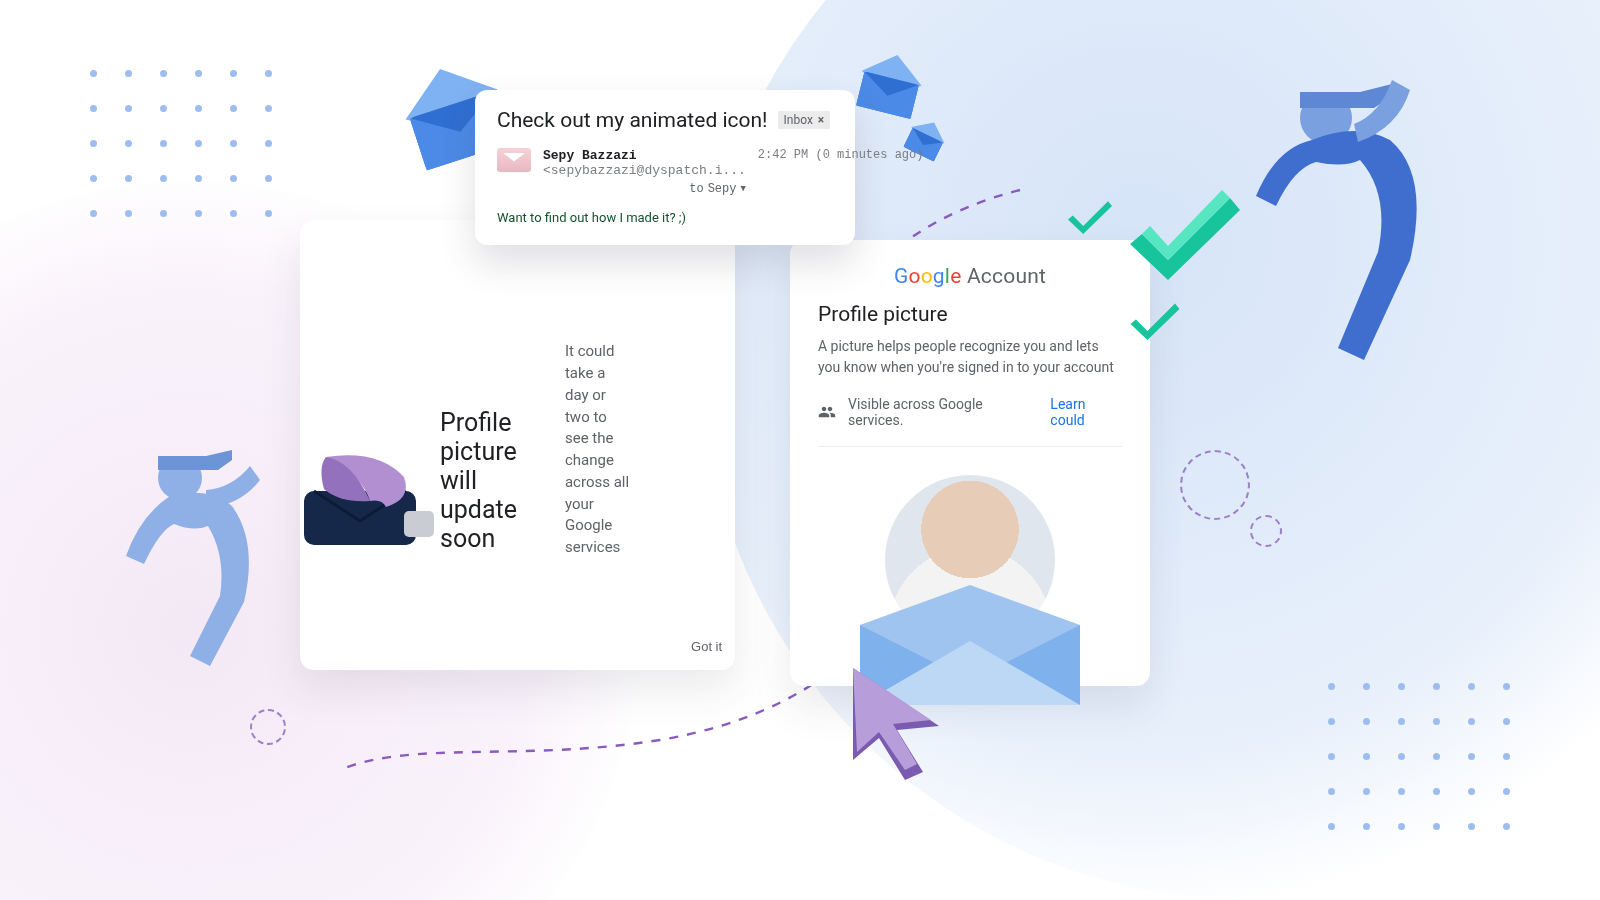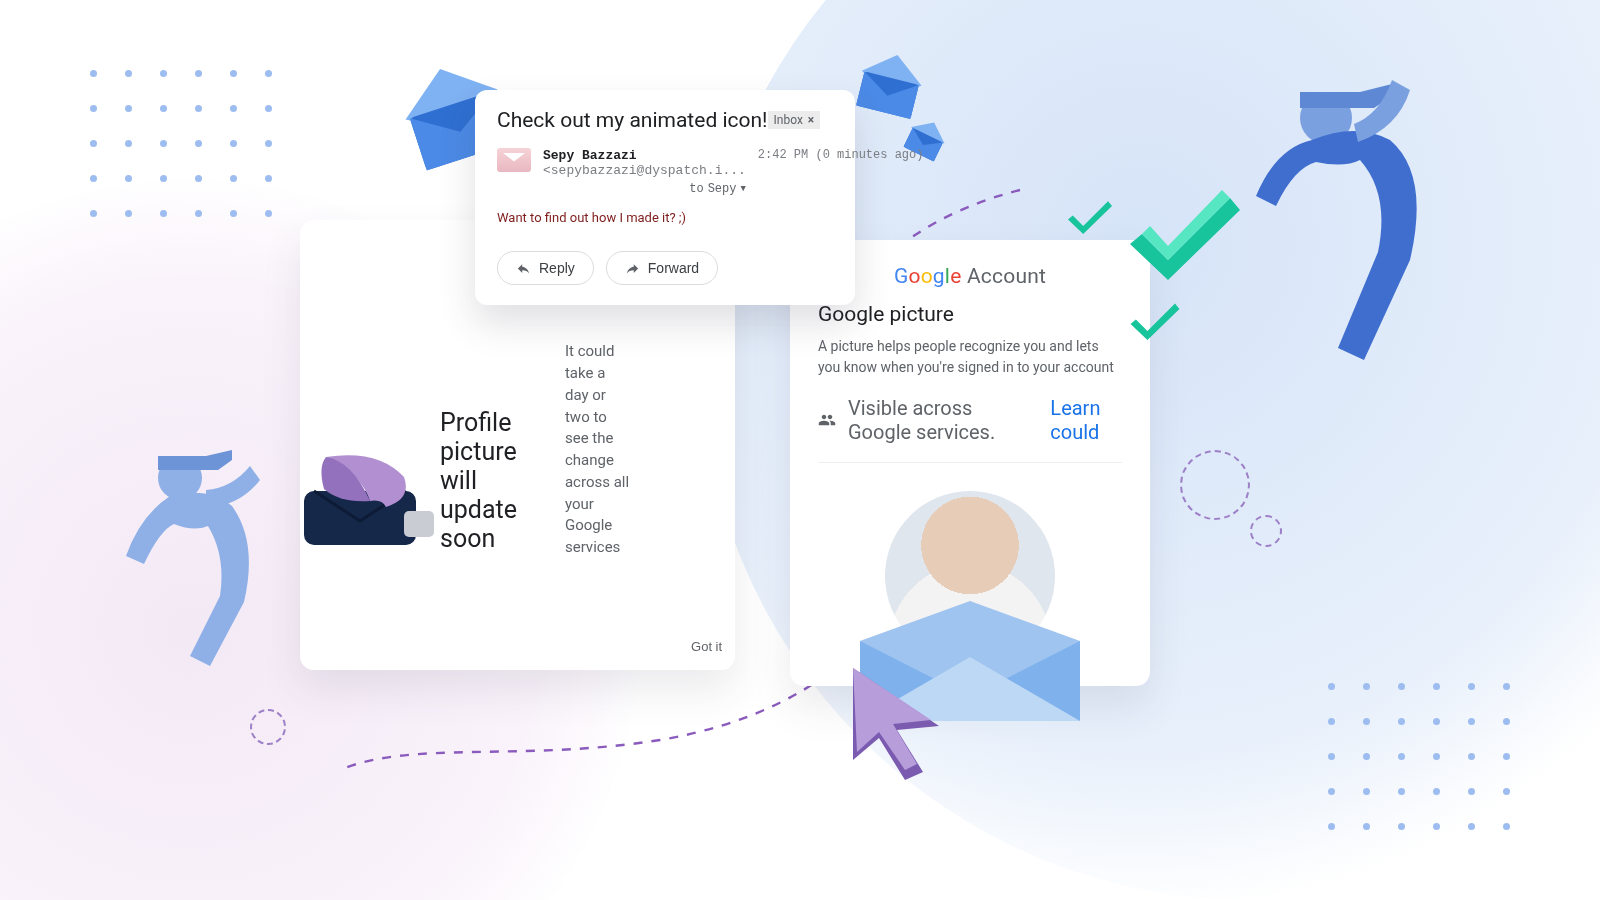--- a/index.html
+++ b/index.html
@@ -41,44 +41,44 @@
 
   
   .card-update { position:absolute; left:300px; top:220px; width:435px; height:450px; background:#fff; border-radius:14px; box-shadow:0 20px 40px rgba(60,60,80,0.10); z-index:4; display:flex; align-items:center; }
   .card-update .icon-wrap { margin-top:120px; width:140px; height:100px; position:relative; }
   .card-update h2 { margin-top:70px; font-size:25px; font-weight:400; color:#202124; }
   .card-update p  { margin-top:10px; font-size:15px; color:#5f6368; line-height:1.45; padding:0 48px; }
   .card-update .gotit { margin-top:auto; width:100%; height:48px; border-top:1px solid #eceef0; background:#fff; color:#5f6368; font-size:13px; border:none; border-bottom-left-radius:14px; border-bottom-right-radius:14px; cursor:pointer; }
 
   
   .card-mail { position:absolute; left:475px; top:90px; width:380px; background:#fff; border-radius:12px; box-shadow:0 18px 36px rgba(60,60,80,0.16); z-index:7; padding:18px 22px 20px 22px; }
-  .card-mail .subj-row { display:flex; align-items:center; }
+  .card-mail .subj-row { display:flex; align-items:center; gap:10px; }
   .card-mail h3 { font-size:21px; font-weight:400; color:#202124; }
   .card-mail .inbox-chip { display:inline-flex; align-items:center; gap:5px; background:#ececec; color:#5f6368; font-size:12px; padding:2px 6px; border-radius:0; }
   .card-mail .inbox-chip .x { font-weight:700; cursor:pointer; }
   .card-mail .meta { display:flex; gap:12px; margin-top:16px;font-family:Liberation Mono, monospace; }
   .card-mail .avatar { width:34px; height:24px; border-radius:3px; background:linear-gradient(#f6d2d6,#e9b8c2); position:relative; flex:0 0 34px; }
   .card-mail .avatar::after{content:""; position:absolute; inset:5px 6px; background:#fff; clip-path:polygon(0 0,100% 0,50% 60%);} 
   .card-mail .from { font-size:13px; color:#202124; }
   .card-mail .from .addr { color:#7a7d82; font-weight:400; }
   .card-mail .time { font-size:12px; color:#7a7d82; margin-left:auto; white-space:nowrap; }
   .card-mail .to-row { font-size:12px; color:#5f6368; margin-top:4px; display:flex; align-items:center; gap:4px;justify-content:flex-end; }
   .card-mail .to-row .caret { font-size:9px; }
-  .card-mail .body { margin-top:14px; font-size:13px; color:#7f1d1d; }
+  .card-mail .body { margin-top:14px; font-size:13px; color:#14532d; }
   .card-mail .actions { display:flex; gap:12px; margin-top:26px; }
   .pill-btn { display:inline-flex; align-items:center; gap:8px; border:1px solid #dadce0; background:#fff; color:#3c4043; font-size:14px; padding:8px 18px; border-radius:999px; cursor:pointer; }
   .pill-btn svg { width:15px; height:15px; }
 
   
   .card-acct { position:absolute; left:790px; top:240px; width:360px; height:446px; background:#fff; border-radius:14px; box-shadow:0 20px 40px rgba(60,60,80,0.10); z-index:5; padding:24px 28px 0 28px; }
   .g-logo { font-size:21px; font-weight:400; text-align:center; letter-spacing:.2px; margin-bottom:14px; }
   .g-logo .g1{color:#4285F4}.g-logo .g2{color:#EA4335}.g-logo .g3{color:#FBBC05}.g-logo .g4{color:#4285F4}.g-logo .g5{color:#34A853}.g-logo .g6{color:#EA4335}.g-logo .acct{color:#5f6368; font-weight:400;}
   .card-acct h3 { font-size:21px; font-weight:400; color:#202124; margin-top:4px; }
   .card-acct p.desc { font-size:14px; color:#5f6368; margin-top:10px; line-height:1.5; }
-  .card-acct .vis-row { display:flex; align-items:center; gap:12px; margin-top:18px; padding-bottom:18px; border-bottom:1px solid #eceef0; font-size:20px; color:#5f6368; }
+  .card-acct .vis-row { display:flex; align-items:center; gap:12px; margin-top:18px; padding-bottom:18px; border-bottom:1px solid #eceef0; font-size:14px; color:#5f6368; }
   .card-acct .vis-row a { color:#1a73e8; text-decoration:none; }
   .card-acct .avatar-big { position:relative; margin:28px auto 0; width:220px; height:220px; }
   .card-acct .avatar-big .photo { width:170px; height:170px; border-radius:50%; background: radial-gradient(circle at 50% 32%, #e7cdb8 0 34%, transparent 34%), radial-gradient(circle at 50% 90%, #f3f3f3 0 46%, transparent 46%), #dfe6ee; position:absolute; left:25px; top:0; overflow:hidden; }
   .card-acct .avatar-big .env-open { position:absolute; left:0; bottom:-10px; width:220px; height:120px; }
 
   .people-icon { width:18px; height:18px; flex:0 0 18px; }
 </style>
 </head>
 <body>
 
@@ -239,42 +239,28 @@
       </div>
       <div class="to-row">
         <span>to</span>
         <span>Sepy</span>
         <span class="caret">▼</span>
       </div>
     </div>
     <div class="time">2:42 PM (0 minutes ago)</div>
   </div>
   <div class="body">Want to find out how I made it? ;)</div>
-  <div class="actions">
-    <button class="pill-btn">
-      <svg viewBox="0 0 24 24">
-          <path d="M10 9V5l-7 7 7 7v-4.1c5 0 8.5 1.6 11 5.1-1-5-4-10-11-11z" fill="#5f6368"></path>
-        </svg>
-      <span>Reply</span>
-    </button>
-    <button class="pill-btn">
-      <svg viewBox="0 0 24 24">
-          <path d="M14 9V5l7 7-7 7v-4.1c-5 0-8.5 1.6-11 5.1 1-5 4-10 11-11z" fill="#5f6368"></path>
-        </svg>
-      <span>Forward</span>
-    </button>
-  </div>
 </div>
 
 <div class="card-acct">
   <div class="g-logo">
     <span class="g1">G</span><span class="g2">o</span><span class="g3">o</span><span class="g4">g</span><span class="g5">l</span><span class="g6">e</span>
     <span class="acct">Account</span>
   </div>
-  <h3>Google picture</h3>
+  <h3>Profile picture</h3>
   <p class="desc">A picture helps people recognize you and lets you know when you're signed in to your account</p>
   <div class="vis-row">
     <svg class="people-icon" viewBox="0 0 24 24">
       <path fill="#5f6368" d="M16 11c1.66 0 3-1.34 3-3s-1.34-3-3-3-3 1.34-3 3 1.34 3 3 3zM8 11c1.66 0 3-1.34 3-3S9.66 5 8 5 5 6.34 5 8s1.34 3 3 3zm0 2c-2.33 0-7 1.17-7 3.5V19h14v-2.5C15 14.17 10.33 13 8 13zm8 0c-.29 0-.62.02-.97.05 1.16.84 1.97 1.97 1.97 3.45V19h6v-2.5c0-2.33-4.67-3.5-7-3.5z"></path>
     </svg>
     <span>Visible across Google services.</span>
     <a href="#">Learn could</a>
   </div>
   <div class="avatar-big">
     <div class="photo"></div>

